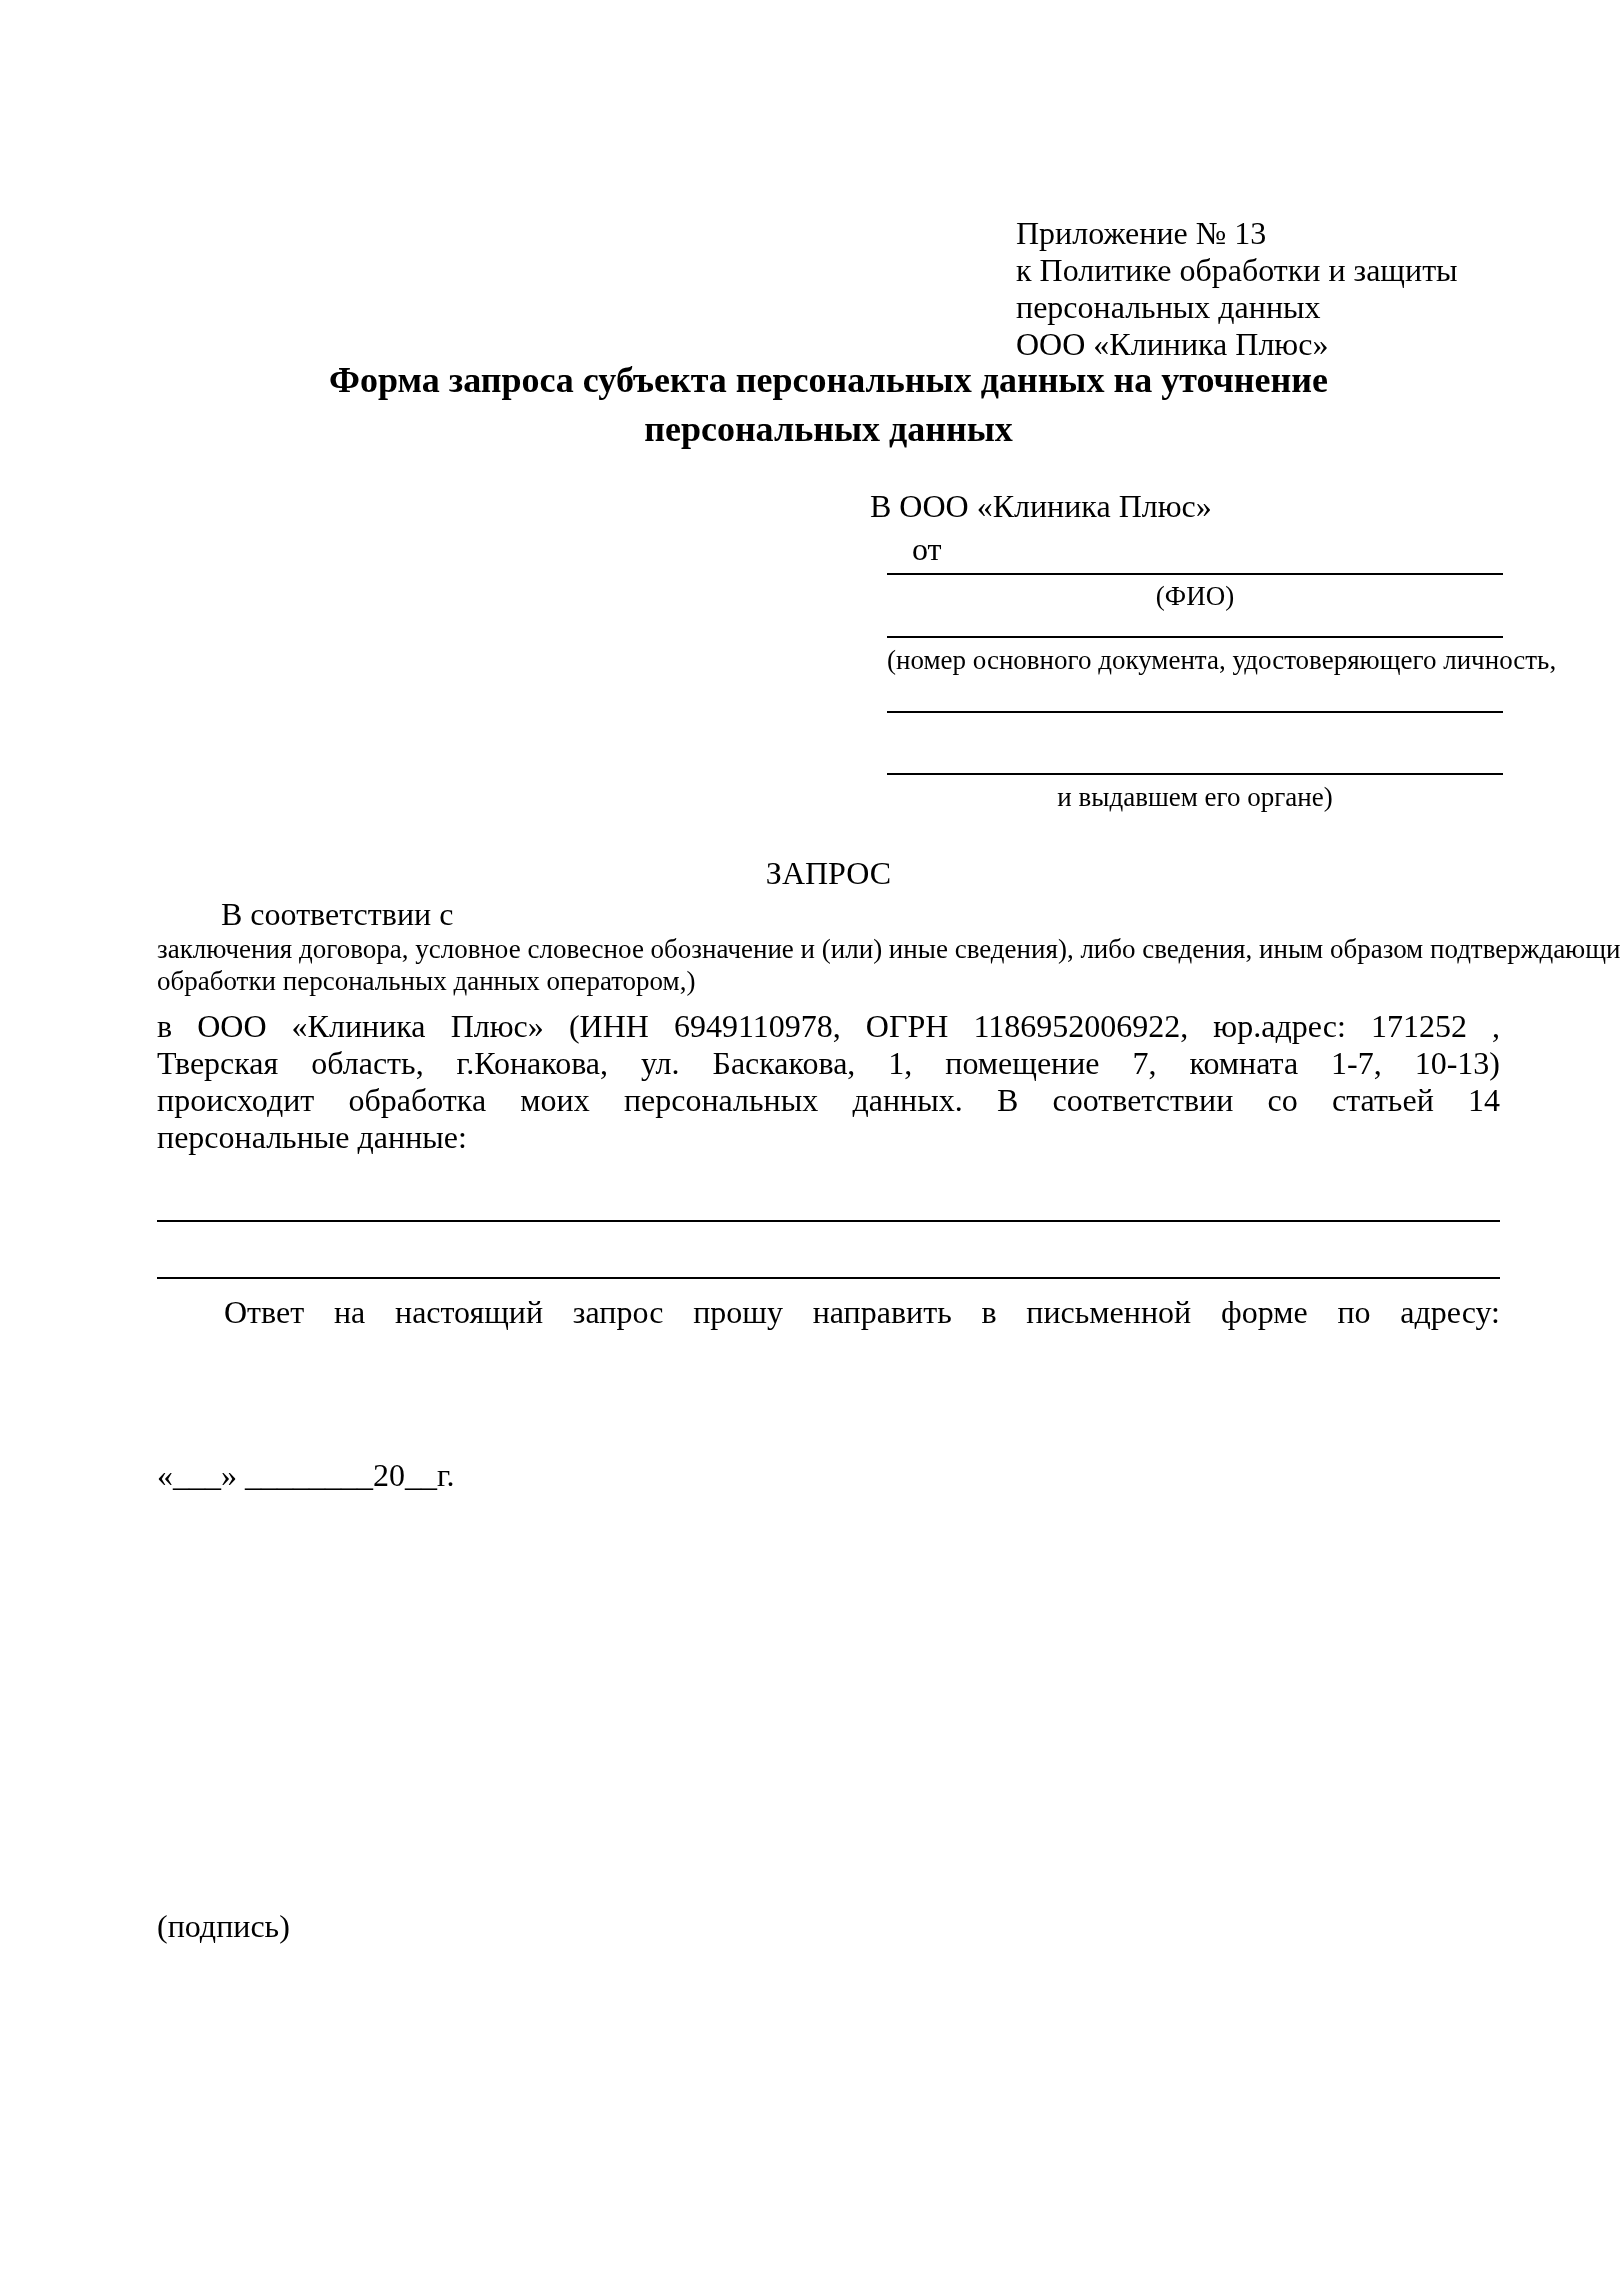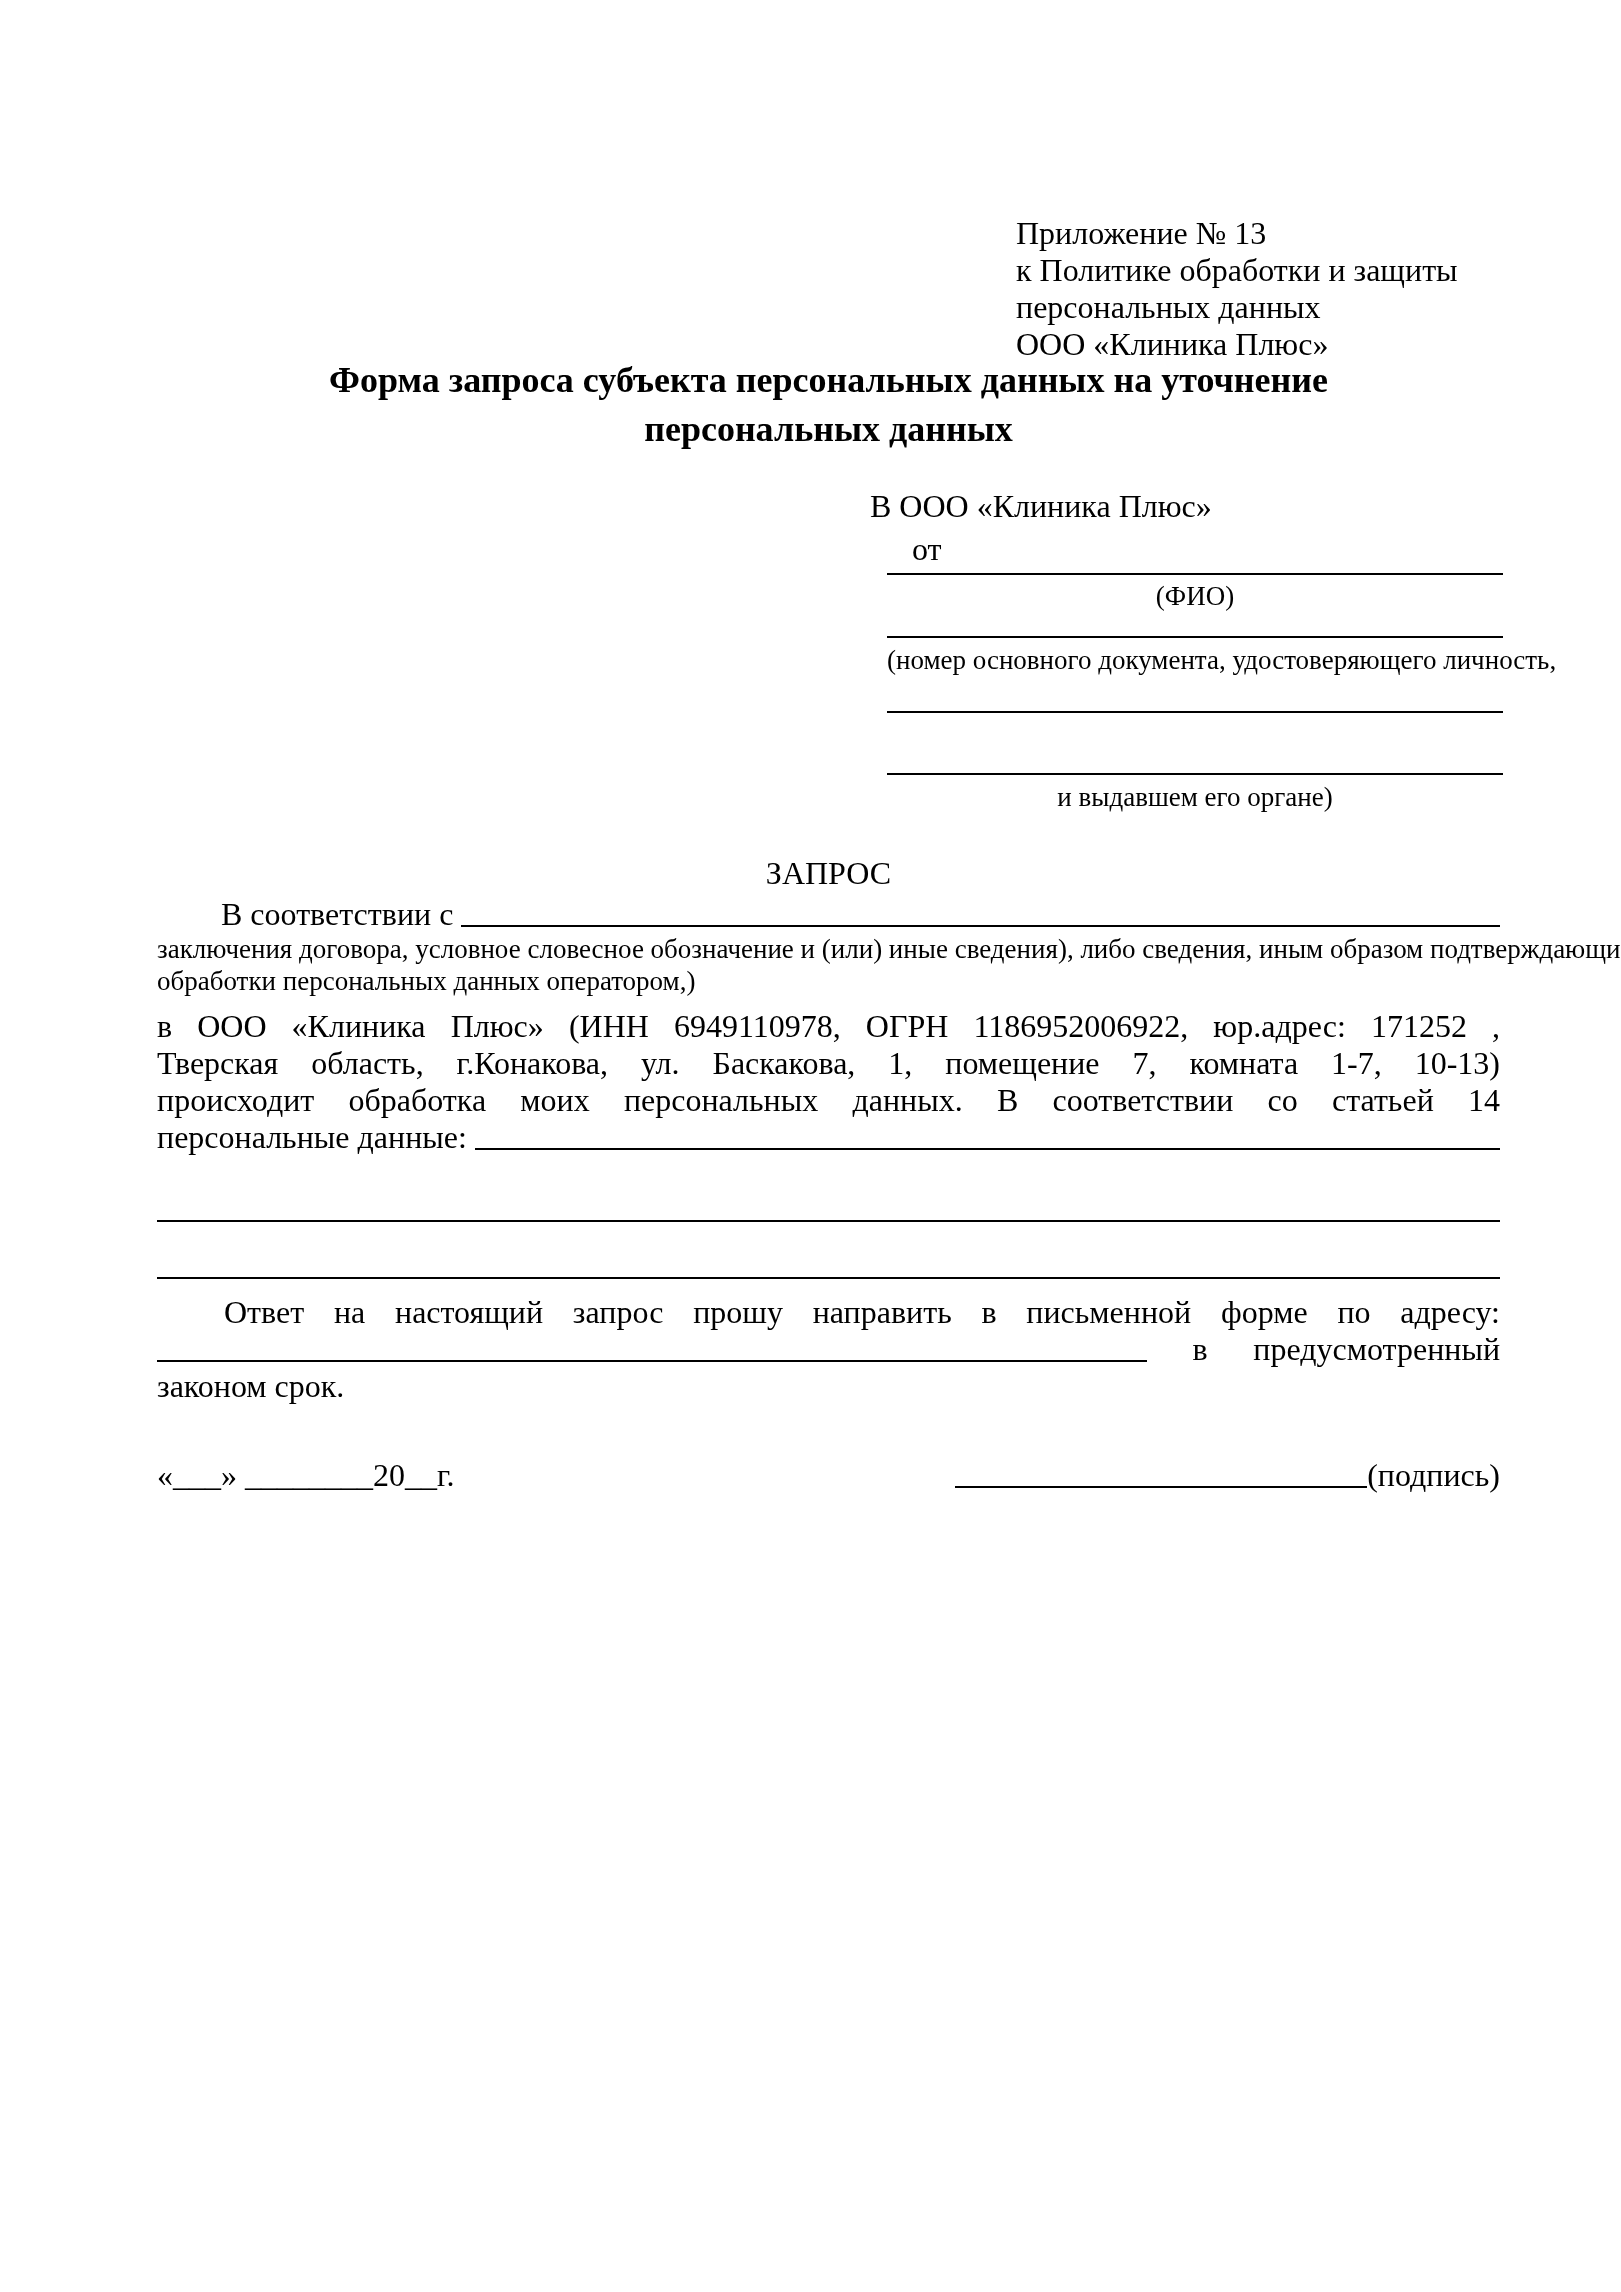--- a/index.html
+++ b/index.html
@@ -12,21 +12,21 @@
     font-family:"Liberation Serif", serif;
     overflow:hidden;
   }
   .abs{position:absolute;}
   .t{font-size:32px;line-height:37px;}
   .small{font-size:27px;line-height:32px;}
   .bold{font-weight:bold;}
   .center{text-align:center;}
   .jl{text-align:justify;text-align-last:justify;}
   .rule{border-top:2.9px solid #000;height:0;}
-  .flexrow{display:flex;align-items:flex-start;}
+  .flexrow{display:flex;align-items:flex-start;flex-direction:column;}
   .fill{flex:1 1 auto;border-bottom:2.9px solid #000;height:29px;margin-left:7.8px;}
   .fill.noml{margin-left:0;}
   .nowrap{white-space:nowrap;}
 </style>
 </head>
 <body>
 
 <div class="page">
 
   <div class="abs" style="left:1016px;top:184px;width:461px;margin-top:31px;">

